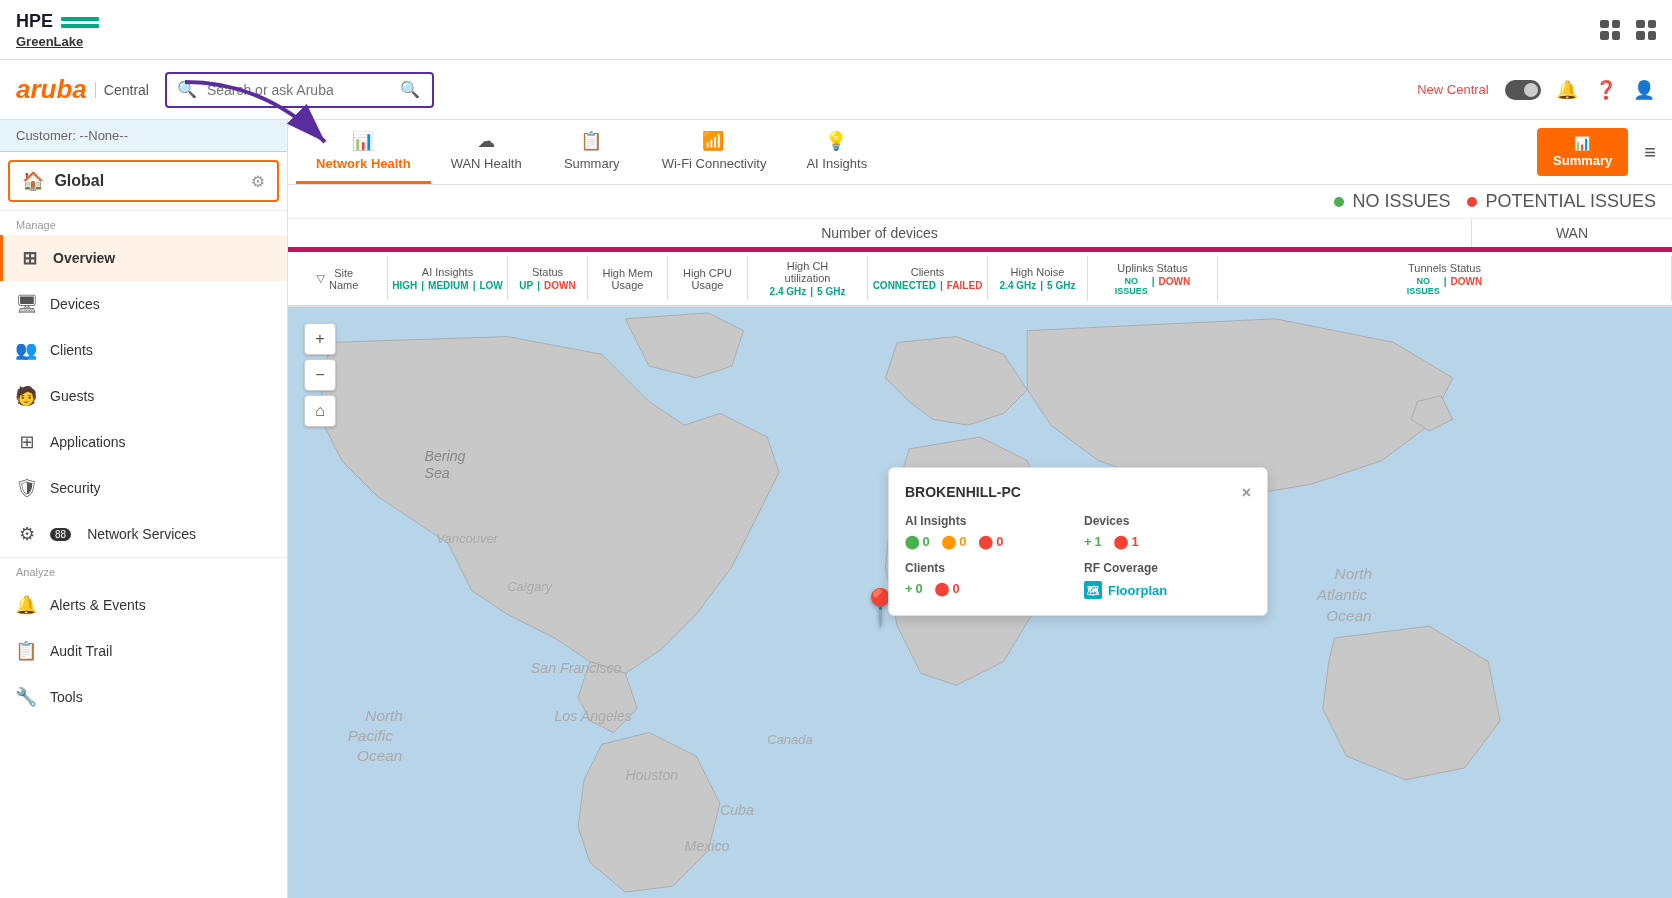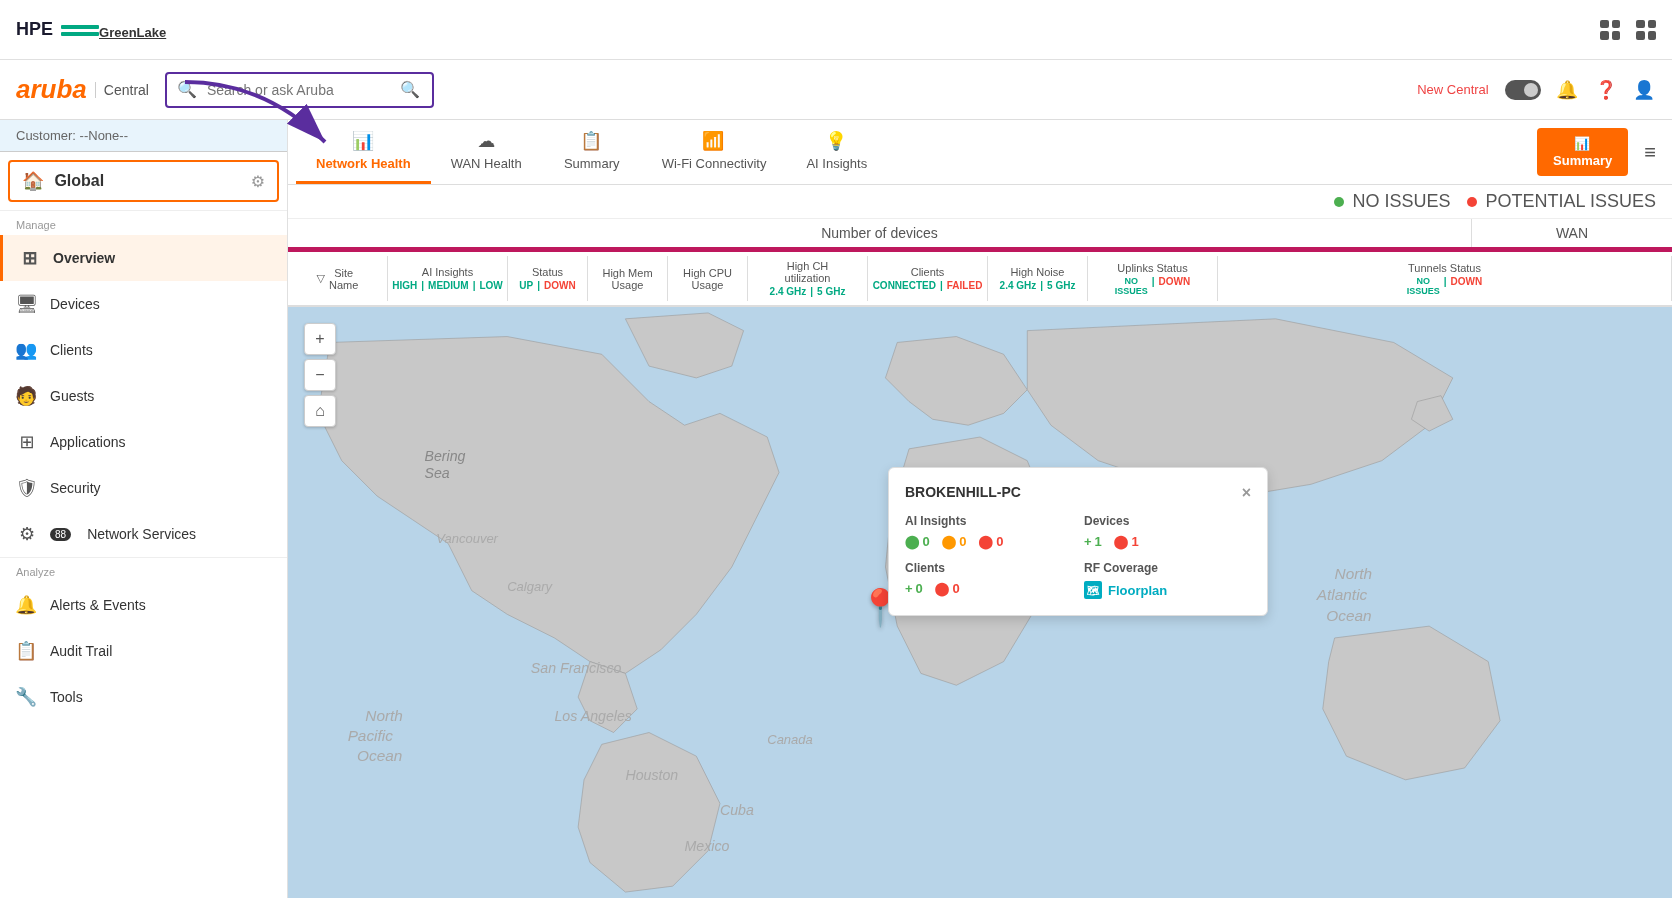--- a/index.html
+++ b/index.html
@@ -10,21 +10,22 @@
       height: 60px;
       background: #fff;
       border-bottom: 1px solid #e0e0e0;
       display: flex;
       align-items: center;
       padding: 0 16px;
       justify-content: space-between;
     }
     .hpe-logo {
       display: flex;
-      align-items: flex-end;
+      flex-direction: column;
+      align-items: flex-start;
     }
     .hpe-right-icons {
       display: flex;
       gap: 16px;
       align-items: center;
       font-size: 20px;
       color: #555;
     }
     .grid-icon {
       display: grid;

